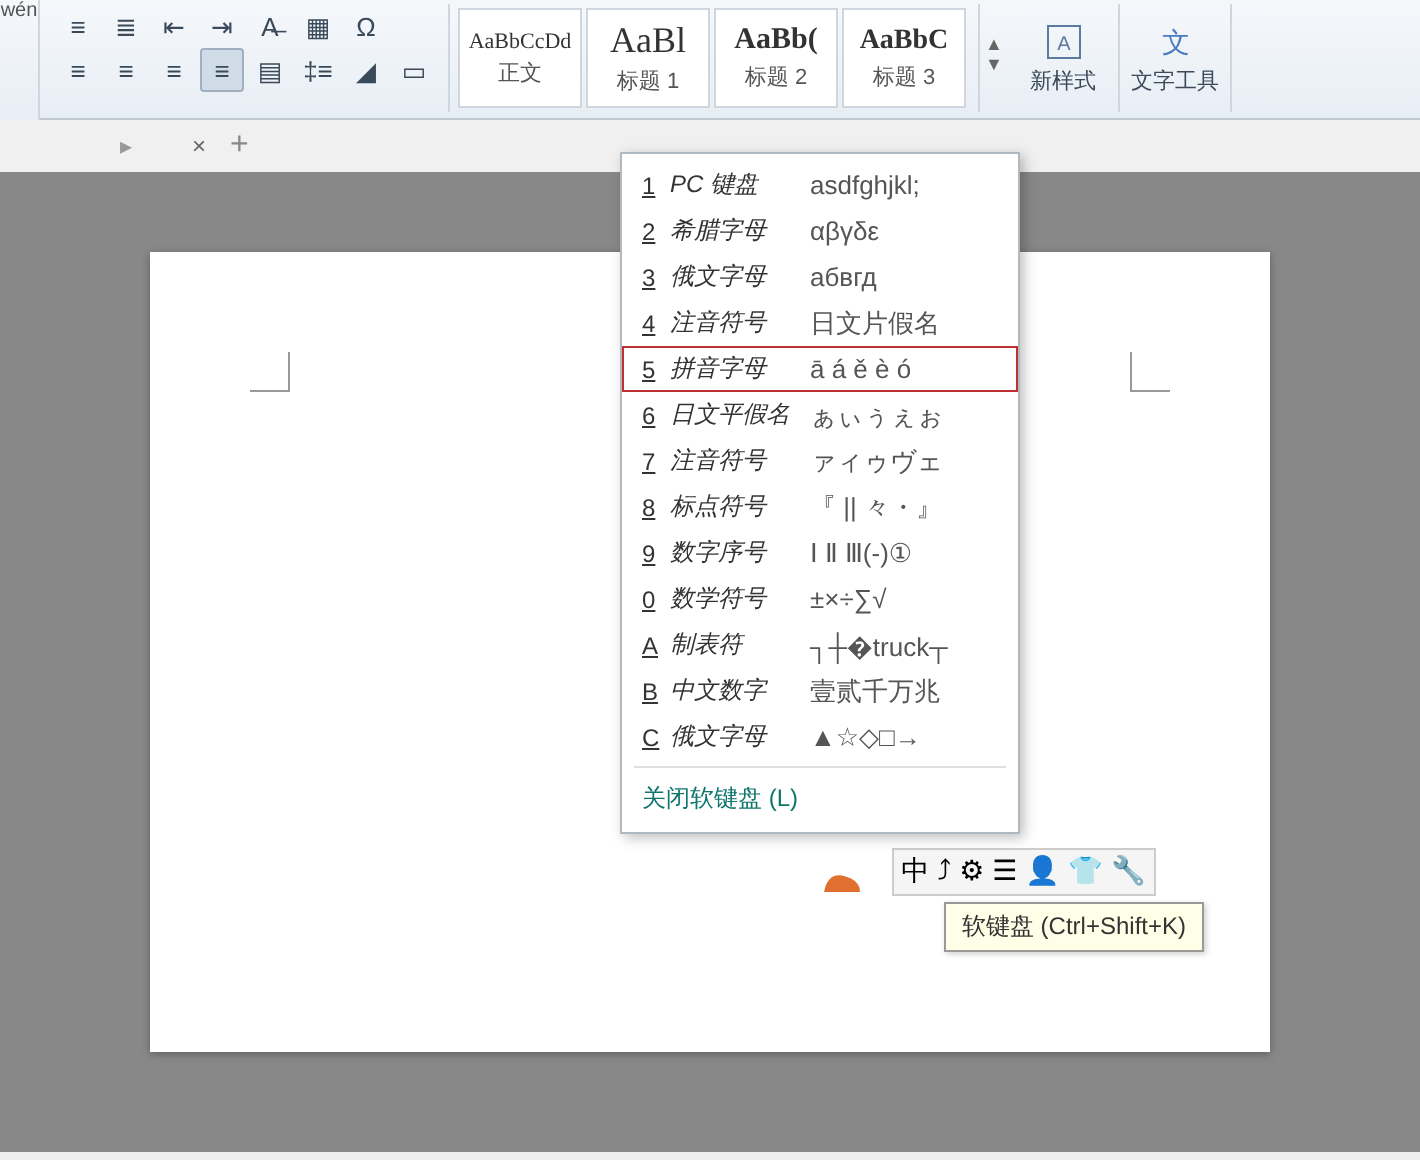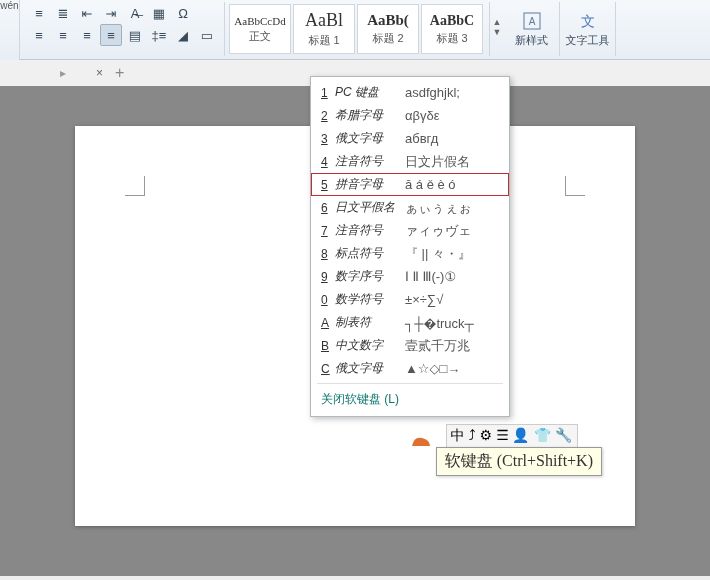--- a/index.html
+++ b/index.html
@@ -36,21 +36,21 @@
 .dd-key { text-decoration: underline; margin-right: 4px; width: 10px; }
 .dd-label { width: 70px; font-style: italic; }
 .dd-sample { color: #555; font-size: 13px; }
 .dd-item.highlighted { border: 1px solid #c03030; padding: 2px 9px; }
 .dd-sep { height: 1px; background: #e0e0e0; margin: 3px 6px; }
 .dd-close { padding: 4px 10px; font-size: 12px; color: #0f766e; cursor: pointer; }
 
 .status-icons { position: absolute; right: 132px; bottom: 128px; display: flex; gap: 4px; background: #f5f5f5; border: 1px solid #ccc; padding: 2px 4px; font-size: 14px; }
 .status-icons span { cursor: pointer; }
 
-.tooltip { position: absolute; right: 108px; bottom: 100px; background: #ffffe8; border: 1px solid #999; padding: 3px 8px; font-size: 16px; color: #333; box-shadow: 1px 1px 3px rgba(0,0,0,0.2); font-family: Liberation Serif, serif; }
+.tooltip { position: absolute; right: 108px; bottom: 100px; background: #ffffe8; border: 1px solid #999; padding: 3px 8px; font-size: 12px; color: #333; box-shadow: 1px 1px 3px rgba(0,0,0,0.2); }
 
 .shoe-icon { position:absolute; right: 278px; bottom: 126px; width: 22px; height: 18px; }
 </style>
 </head>
 <body>
 
 <div class="left-edge">
     <span>wén</span>
   </div>
 

